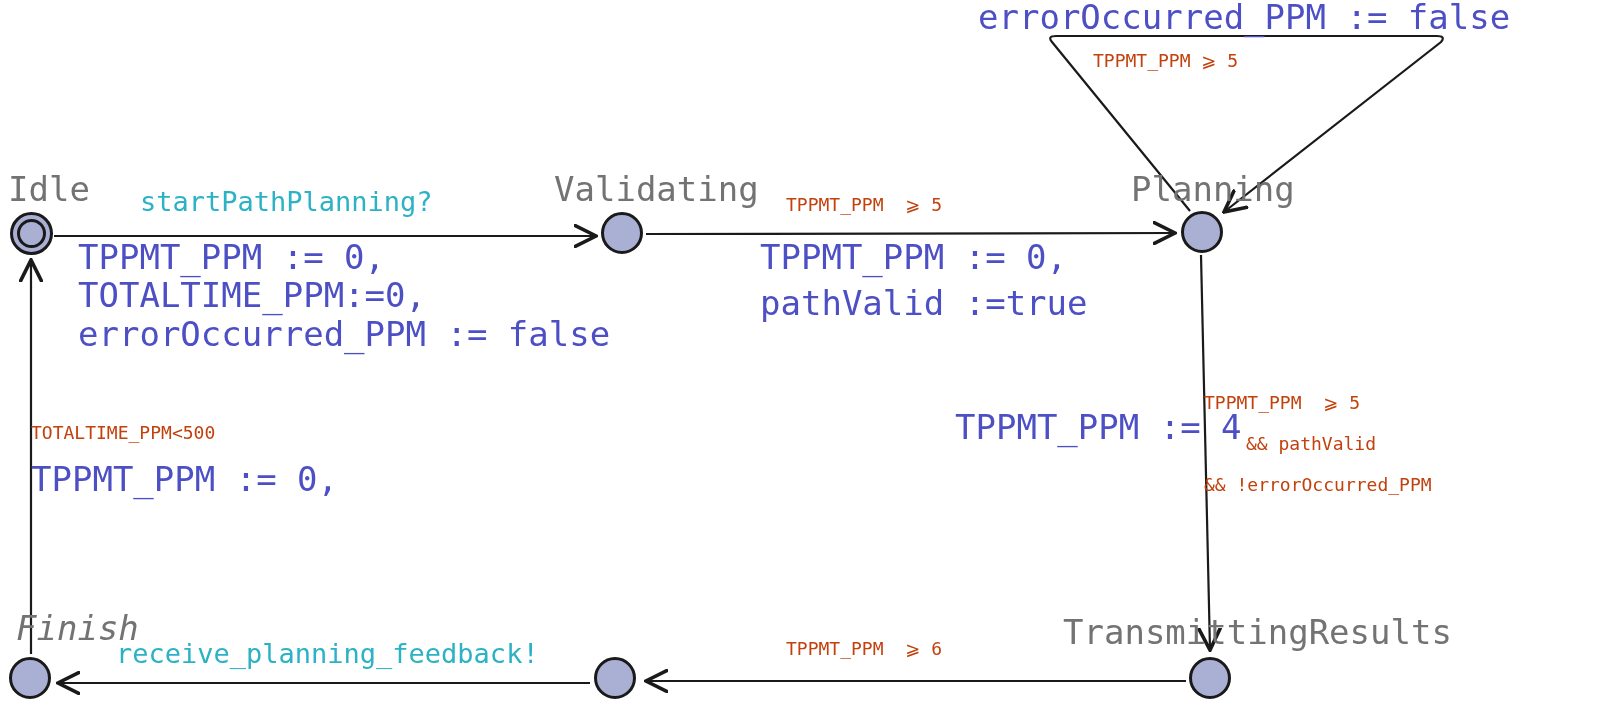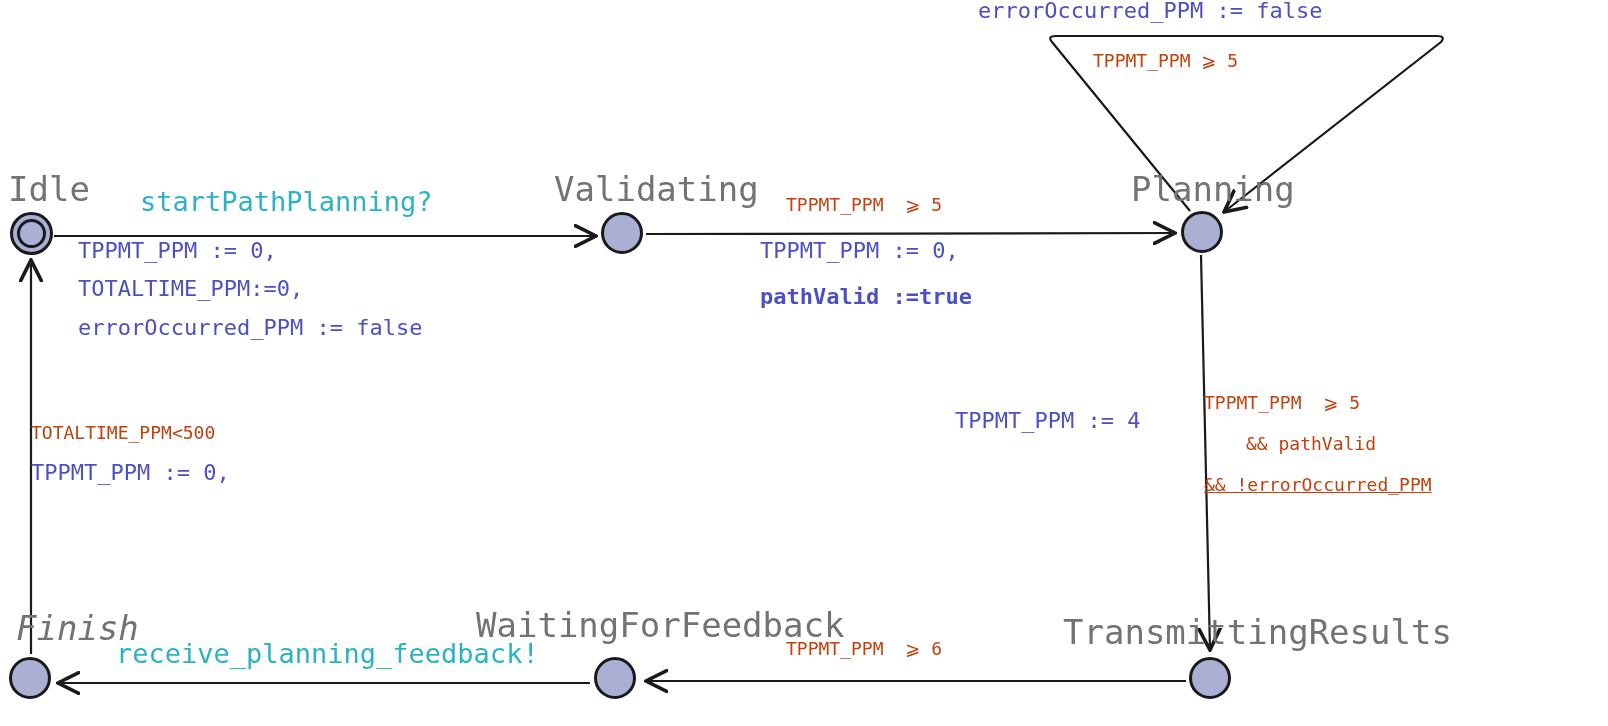--- a/index.html
+++ b/index.html
@@ -9,21 +9,21 @@
     font-family:"DejaVu Sans Mono","Liberation Mono",monospace;
   }
   #canvas{position:absolute;left:0;top:0;width:1608px;height:726px;}
   svg.edges{position:absolute;left:0;top:0;width:1608px;height:726px;}
 
   .lbl{position:absolute;white-space:pre;line-height:1.0;}
   .state-name{
     color:#737373;font-size:34px;letter-spacing:0px;
   }
   .guard{color:#c2410c;font-size:18px;}
-  .assign{color:#4d4fc4;font-size:22px;}
+  .assign{color:#4d4fc4;font-size:34px;}
   .sync{color:#2bb2c4;font-size:27px;}
 
   .node{position:absolute;border-radius:50%;background:#aab0d4;border:3px solid #1a1a1a;box-sizing:border-box;}
   .node.initial{border-width:3px;}
   .node .inner-ring{
     position:absolute;left:4px;top:4px;right:4px;bottom:4px;
     border-radius:50%;border:3px solid #1a1a1a;box-sizing:border-box;
   }
 </style>
 </head>
@@ -68,40 +68,39 @@
   <div class="node" style="left:9px;top:657px;width:42px;height:42px;"></div>
 
   <div class="lbl state-name" style="left:8px;top:172px;">Idle</div>
 
   <div class="lbl state-name" style="left:554px;top:172px;">Validating</div>
 
   <div class="lbl state-name" style="left:1131px;top:172px;">Planning</div>
 
   <div class="lbl state-name" style="left:1063px;top:615px;">TransmittingResults</div>
 
-  <div class="lbl state-name" style="left:476px;top:608px;">WaitingForFeedback</div>
 
   <div class="lbl state-name" style="left:16px;top:611px;font-style:italic;">Finish</div>
 
   <div class="lbl sync" style="left:140px;top:188px;">startPathPlanning?</div>
   <div class="lbl assign" style="left:78px;top:240px;">TPPMT_PPM := 0,</div>
   <div class="lbl assign" style="left:78px;top:278px;">TOTALTIME_PPM:=0,</div>
   <div class="lbl assign" style="left:78px;top:317px;">errorOccurred_PPM := false</div>
 
   <div class="lbl guard" style="left:786px;top:196px;">TPPMT_PPM  ⩾ 5</div>
   <div class="lbl assign" style="left:760px;top:240px;">TPPMT_PPM := 0,</div>
-  <div class="lbl assign" style="left:760px;top:286px;font-weight:bold;">pathValid :=true</div>
+  <div class="lbl assign" style="left:760px;top:286px;">pathValid :=true</div>
 
   <div class="lbl assign" style="left:978px;top:0px;">errorOccurred_PPM := false</div>
   <div class="lbl guard" style="left:1093px;top:52px;">TPPMT_PPM ⩾ 5</div>
 
   <div class="lbl assign" style="left:955px;top:410px;">TPPMT_PPM := 4</div>
   <div class="lbl guard" style="left:1204px;top:394px;">TPPMT_PPM  ⩾ 5</div>
   <div class="lbl guard" style="left:1204px;top:435px;margin-left:42px;">&amp;&amp; pathValid</div>
-  <div class="lbl guard" style="left:1204px;top:476px;text-decoration:underline;">&amp;&amp; !errorOccurred_PPM</div>
+  <div class="lbl guard" style="left:1204px;top:476px;">&amp;&amp; !errorOccurred_PPM</div>
 
   <div class="lbl guard" style="left:786px;top:640px;">TPPMT_PPM  ⩾ 6</div>
 
   <div class="lbl sync" style="left:116px;top:640px;">receive_planning_feedback!</div>
 
   <div class="lbl guard" style="left:31px;top:424px;">TOTALTIME_PPM&lt;500</div>
   <div class="lbl assign" style="left:31px;top:462px;">TPPMT_PPM := 0,</div>
 
 </div>
 

